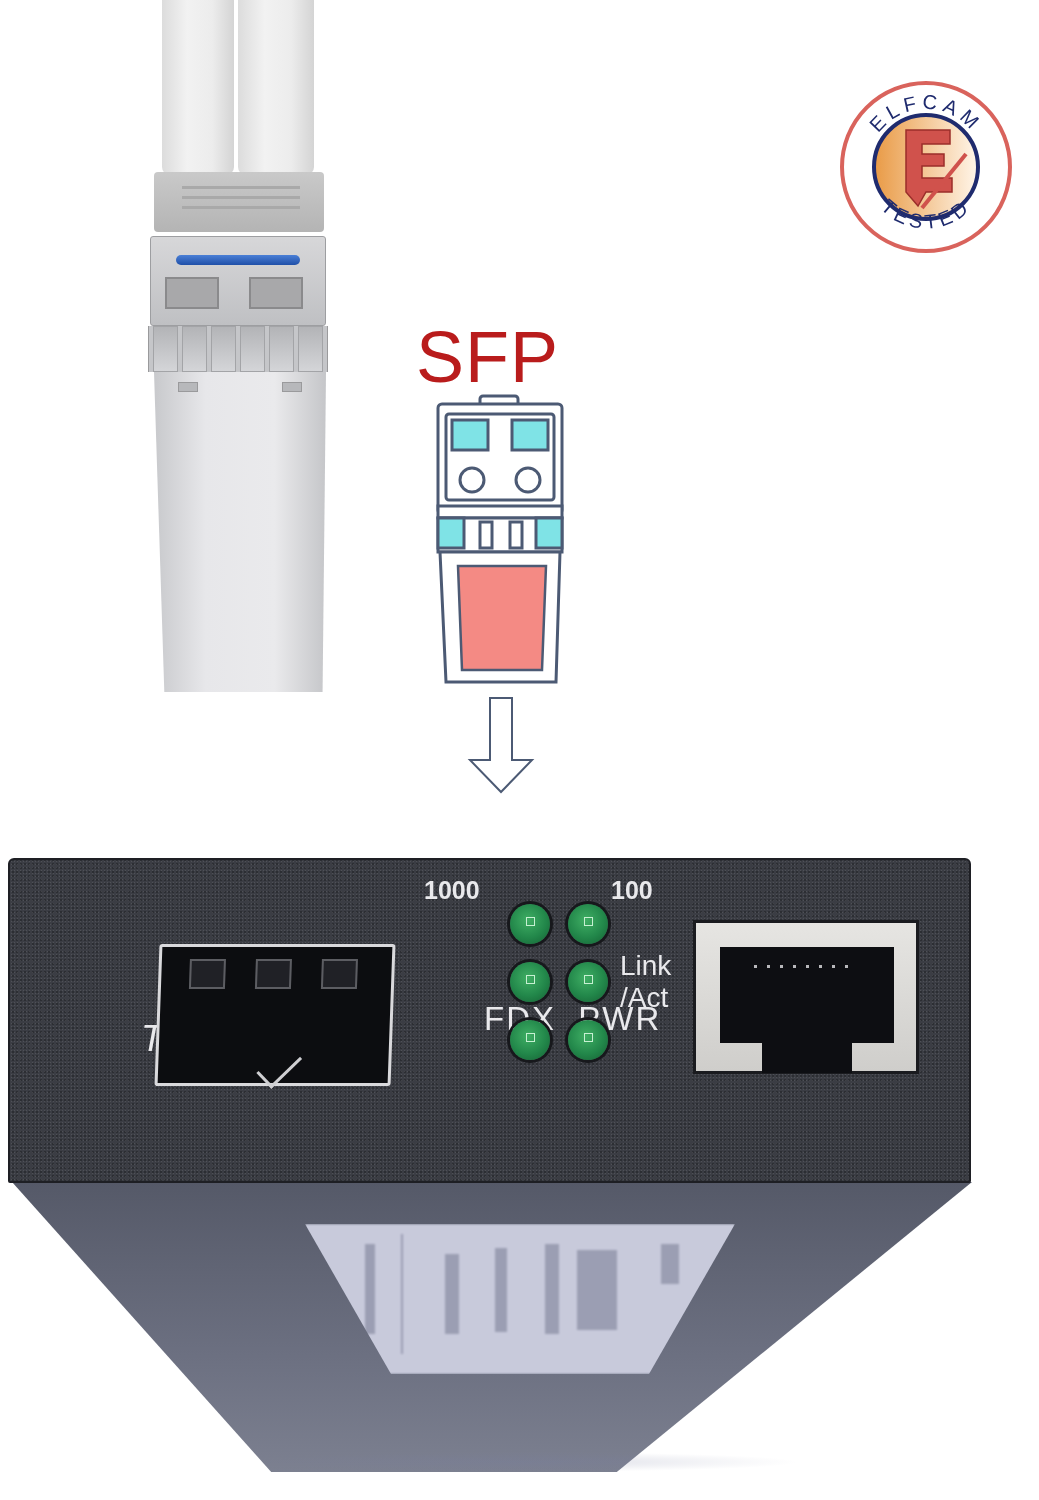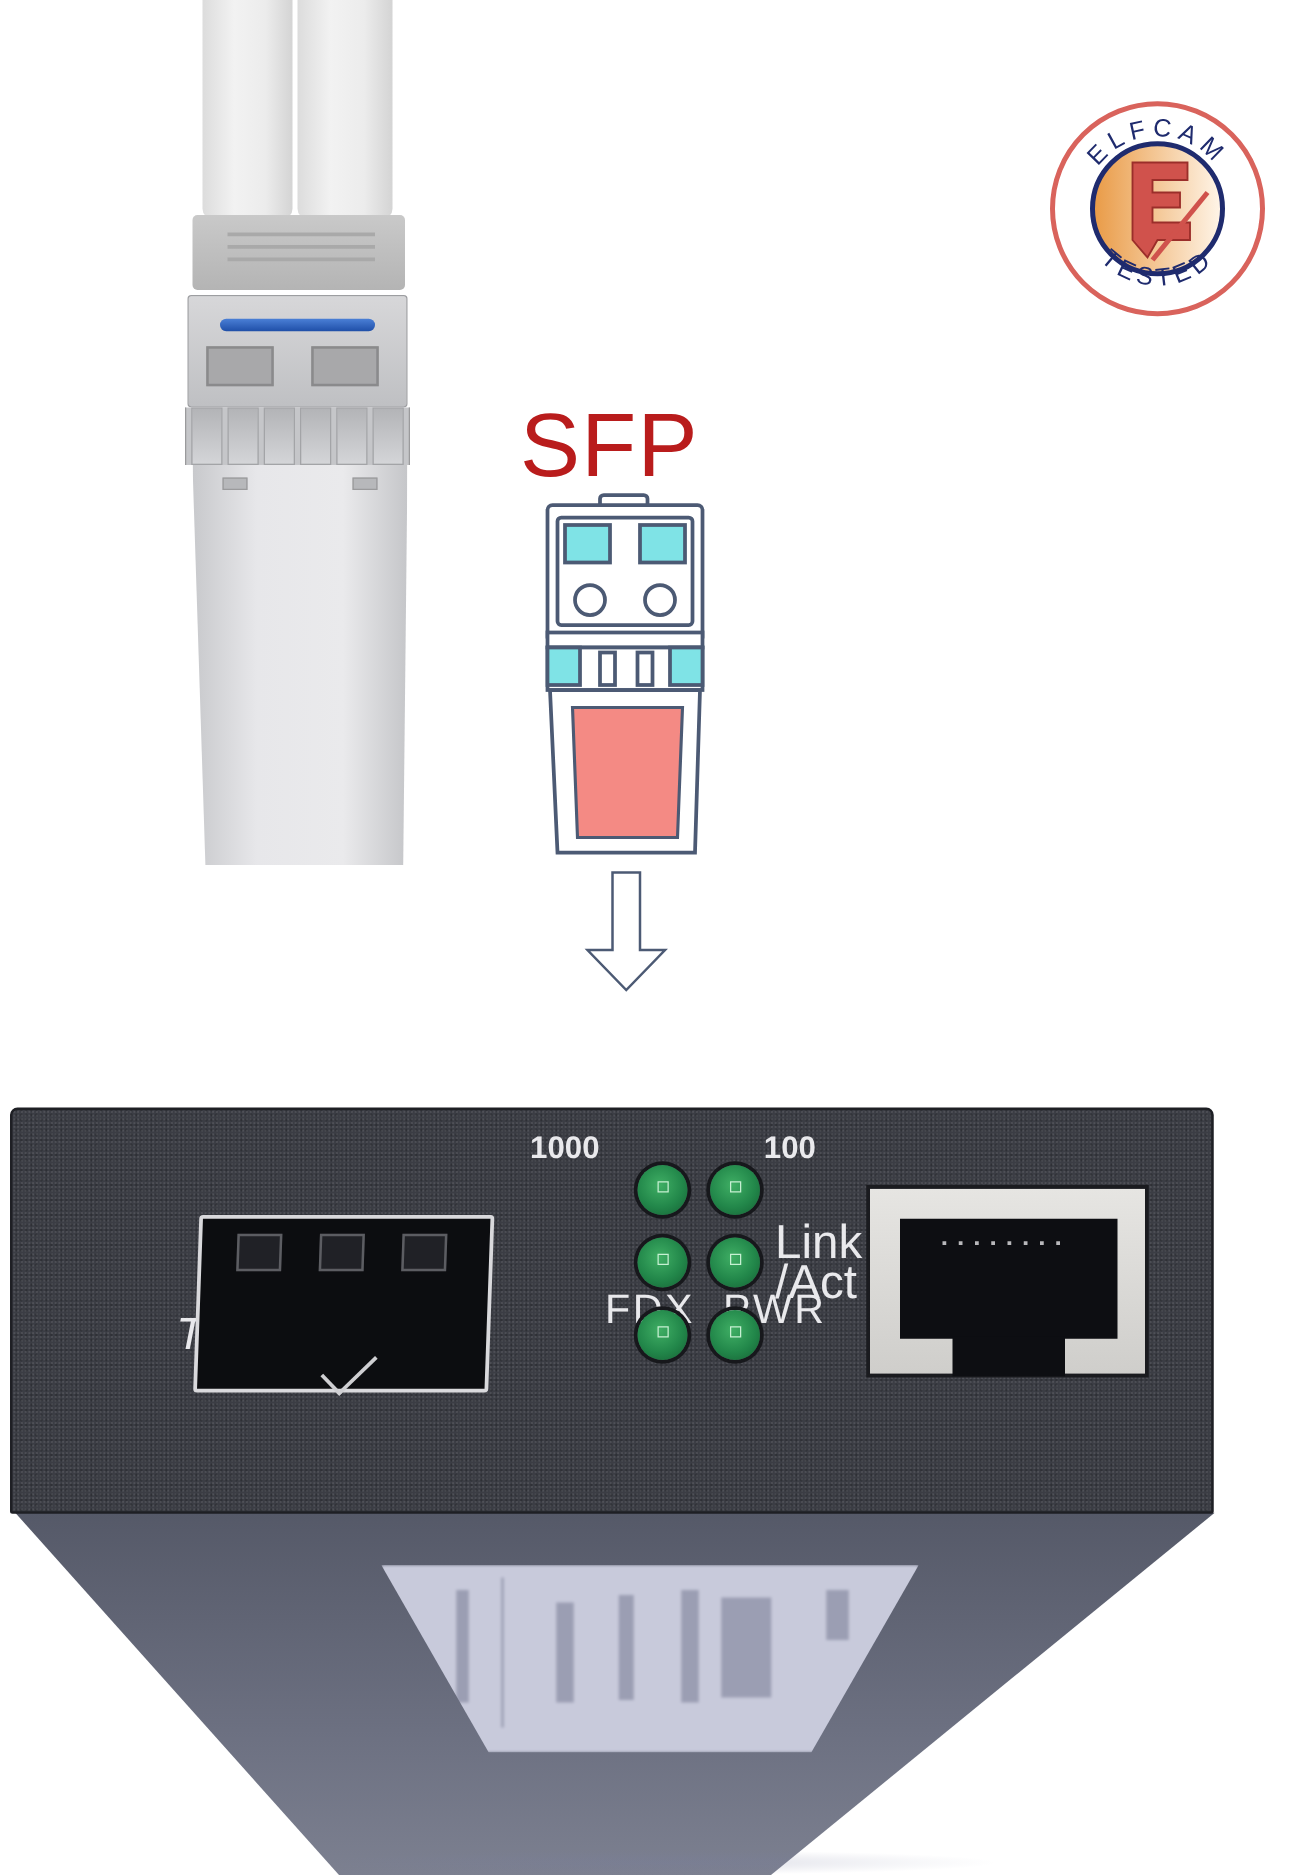--- a/index.html
+++ b/index.html
@@ -35,42 +35,42 @@
 
   
   .sfp-title { position: absolute; left: 416px; top: 278px; font-size: 72px; font-weight: normal;
                color: #b91c1c; letter-spacing: 1px; line-height: 1; margin-top: 43px; }
 
   
   .diagram { position: absolute; left: 430px; top: 390px; width: 140px; height: 410px; }
   .diagram svg { width: 100%; height: 100%; }
 
   
-  .device { position: absolute; left: 0; top: 880px; width: 952px; height: 620px; }
+  .device { position: absolute; left: 0; top: 852px; width: 952px; height: 620px; }
   .face { position: absolute; left: 8px; top: 6px; width: 963px; height: 325px; border-radius: 6px 6px 2px 2px;
           background-color: #3b3d44;
           background-image:
             radial-gradient(rgba(255,255,255,.10) 1px, transparent 1px),
             radial-gradient(rgba(0,0,0,.25) 1px, transparent 1px);
           background-size: 3px 3px, 4px 4px; background-position: 0 0, 1px 2px;
           border: 2px solid #1e1f24; }
   .side { position: absolute; left: 12px; top: 330px; width: 960px; height: 290px;
           background: linear-gradient(180deg, #555968 0%, #6c7081 60%, #7c8090 100%);
           clip-path: polygon(0 0, 100% 0, 63% 100%, 27% 100%); }
   .side-shadow { position: absolute; left: 260px; top: 600px; width: 540px; height: 20px;
                  background: radial-gradient(ellipse at center, rgba(120,125,160,.25), transparent 70%); }
   .label { position: absolute; left: 305px; top: 372px; width: 430px; height: 150px;
            background: #c8cadb; clip-path: polygon(0 0, 100% 0, 80% 100%, 20% 100%);
            filter: blur(1.2px); }
   .label-bar { position: absolute; background: #9b9eb3; }
 
   .face-text { position: absolute; color: #e9e9ec; font-weight: bold; }
   .lbl-1000 { left: 414px; top: 16px; font-size: 25px; }
   .lbl-100  { left: 601px; top: 16px; font-size: 25px; }
-  .lbl-link { left: 610px; top: 90px; font-size: 38px; line-height: 32px; font-weight: normal; }
+  .lbl-link { left: 610px; top: 90px; font-size: 28px; line-height: 32px; font-weight: normal; }
   .lbl-fdx  { left: 474px; top: 140px; font-size: 33px; font-weight: normal; letter-spacing: 2px; }
   .lbl-tx   { left: 131px; top: 158px; font-size: 36px; font-weight: normal; font-style: italic; }
   .lbl-rx   { left: 330px; top: 158px; font-size: 36px; font-weight: normal; }
   .lbl-utp  { left: 774px; top: 160px; font-size: 36px; font-weight: normal; letter-spacing: 1px; }
 
   .led { position: absolute; width: 40px; height: 40px; border-radius: 50%;
          background: radial-gradient(circle at 45% 40%, #3fae64 0%, #22874a 55%, #155f33 100%);
          box-shadow: 0 0 0 3px #17181c; }
   .led::after { content: ""; position: absolute; left: 16px; top: 13px; width: 7px; height: 7px;
                 border: 1px solid #c6f0d2; }

